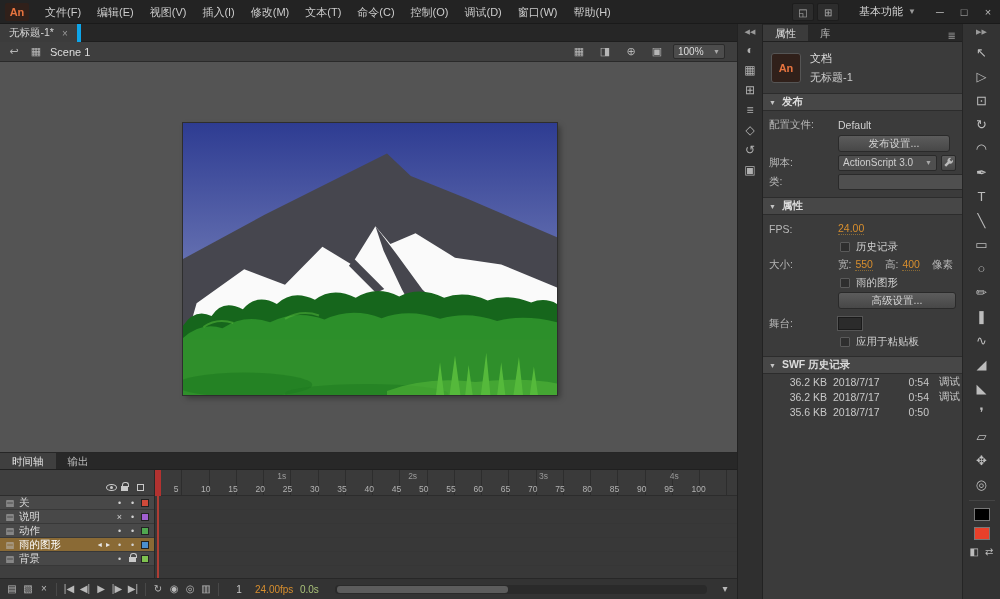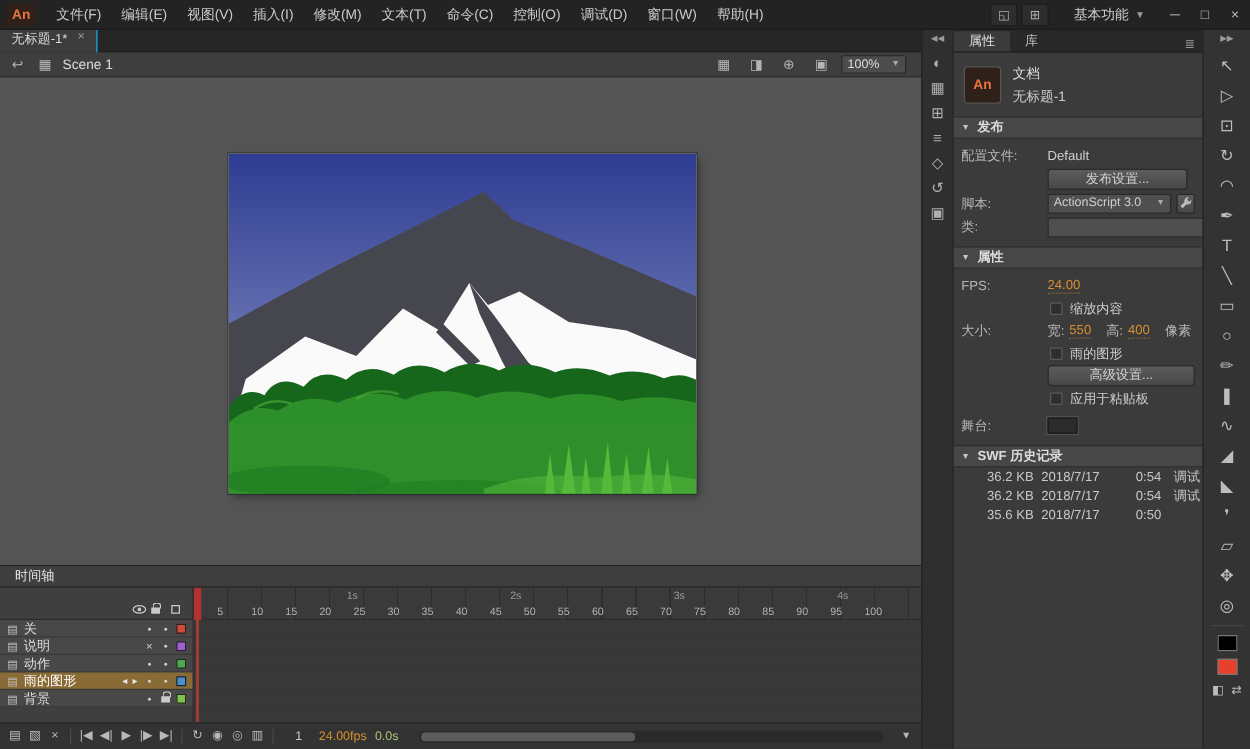--- a/index.html
+++ b/index.html
@@ -15,41 +15,41 @@
   .menu-item { padding:0 8px; line-height:24px; color:#cccccc; cursor:default; }
   .menubar-right { margin-left:auto; display:flex; align-items:center; gap:2px; }
   .mb-icon { width:22px; height:18px; line-height:18px; text-align:center; color:#b0b0b0; background:#2d2d2d; border:1px solid #1d1d1d; border-radius:2px; font-size:10px; }
   .workspace { display:flex; align-items:center; gap:5px; padding:0 10px; color:#cfcfcf; }
   .ws-arrow { font-size:8px; color:#999; }
   .win-btns { display:flex; }
   .win-btn { width:24px; height:20px; line-height:20px; text-align:center; color:#bbb; font-size:11px; }
 
   
   .doc-tabbar { position:absolute; left:0; top:24px; width:737px; height:18px; background:#262626; border-bottom:1px solid #1e1e1e; }
-  .doc-tab { position:absolute; left:0; top:0; height:18px; background:#3c3c3c; display:flex; gap:8px; padding:0 9px; font-size:10.5px; color:#d8d8d8; border-right:1px solid #0ea5e9; }
+  .doc-tab { position:absolute; left:0; top:0; height:18px; background:#3c3c3c; display:flex; align-items:center; gap:8px; padding:0 9px; font-size:10.5px; color:#d8d8d8; border-right:4px solid #0ea5e9; }
   .doc-tab-close { color:#9a9a9a; font-size:10px; }
 
   
   .editbar { position:absolute; left:0; top:42px; width:737px; height:20px; background:#3e3e3e; border-bottom:1px solid #2a2a2a; display:flex; align-items:center; padding:0 6px; gap:6px; }
   .eb-icon { min-width:16px; text-align:center; color:#b5b5b5; font-size:11px; }
   .scene-label { color:#ddd; font-size:11px; }
   .editbar-right { margin-left:auto; display:flex; align-items:center; gap:8px; padding-right:6px; }
   .editbar-right .eb-icon { color:#b5b5b5; }
   .zoom-select { display:flex; align-items:center; gap:4px; background:#4c4c4c; border:1px solid #2b2b2b; border-radius:2px; height:15px; padding:0 4px; width:52px; font-size:10px; color:#ddd; }
   .zoom-select .sel-arrow { margin-left:auto; }
 
   
   .canvas { position:absolute; left:0; top:62px; width:737px; height:390px; background:#545454; }
   .stage { position:absolute; left:183px; top:61px; width:374px; height:272px; background:#fff;
            box-shadow:0 0 0 1px #2e2e2e, 3px 3px 6px rgba(0,0,0,.35); }
   .stage svg { display:block; width:374px; height:272px; }
 
   
   .timeline { position:absolute; left:0; top:452px; width:737px; height:147px; background:#383838; border-top:1px solid #262626; }
-  .tl-tabbar { height:17px; background:#282828; display:flex; border-bottom:1px solid #202020;flex-direction:column; }
+  .tl-tabbar { height:17px; background:#282828; display:flex; border-bottom:1px solid #202020; }
   .tl-tab { padding:0 12px; line-height:16px; font-size:10.5px; color:#b9b9b9; }
   .tl-tab.active { background:#3f3f3f; color:#e2e2e2; }
   .tl-body { position:absolute; left:0; top:17px; width:737px; bottom:21px; overflow:hidden; }
   .layer-panel { position:absolute; left:0; top:0; width:155px; bottom:0; background:#3f3f3f; border-right:1px solid #282828; }
   .layer-header { height:26px; border-bottom:1px solid #2c2c2c; display:flex; align-items:flex-end; justify-content:flex-end; padding:0 5px 4px 0; gap:0; }
   .hdr-cell { width:13px; display:flex; justify-content:center; align-items:center; }
   .eye-glyph { width:11px; height:7px; border:1px solid #c9c9c9; border-radius:50%; position:relative; display:inline-block; }
   .eye-glyph:after { content:""; position:absolute; left:3px; top:1px; width:3px; height:3px; background:#c9c9c9; border-radius:50%; }
   .lock-glyph { width:7px; height:5px; background:#c9c9c9; position:relative; display:inline-block; margin-top:4px; }
   .lock-glyph:before { content:""; position:absolute; top:-4px; left:1px; width:5px; height:4px; border:1px solid #c9c9c9; border-bottom:none; border-radius:3px 3px 0 0; }
@@ -420,47 +420,47 @@
       <span class="sec-tri">▼</span>
       <span>属性</span>
     </div>
     <div class="sec-body">
       <div class="prop-row">
         <span class="prop-label">FPS:</span>
         <span class="prop-value hot">24.00</span>
       </div>
       <div class="prop-row indent" style="min-height:17px">
         <span class="cbox"></span>
-        <span class="prop-value">缩放内容</span>
+        <span class="prop-value">历史记录</span>
       </div>
       <div class="prop-row">
         <span class="prop-label">大小:</span>
         <div class="size-part">
           <span>宽:</span>
           <span class="hot">550</span>
           <span style="margin-left:8px">高:</span>
           <span class="hot">400</span>
           <span style="margin-left:8px">像素</span>
         </div>
       </div>
       <div class="prop-row indent" style="min-height:17px">
         <span class="cbox"></span>
         <span class="prop-value">雨的图形</span>
       </div>
       <div class="prop-row">
         <span class="prop-label"></span>
         <button class="btn" style="width:132px">高级设置...</button>
       </div>
+      <div class="prop-row" style="margin-top:4px">
+        <span class="prop-label">舞台:</span>
+        <span class="stage-swatch" style="background: rgb(43, 43, 43);"></span>
+      </div>
       <div class="prop-row indent" style="min-height:17px">
         <span class="cbox"></span>
         <span class="prop-value">应用于粘贴板</span>
-      </div>
-      <div class="prop-row" style="margin-top:4px">
-        <span class="prop-label">舞台:</span>
-        <span class="stage-swatch" style="background: rgb(43, 43, 43);"></span>
       </div>
     </div>
 
     <div class="sec-h">
       <span class="sec-tri">▼</span>
       <span>SWF 历史记录</span>
     </div>
     <div style="padding-bottom:6px">
         <div class="hist-row">
           <span class="hist-c hist-c0">36.2 KB</span>

